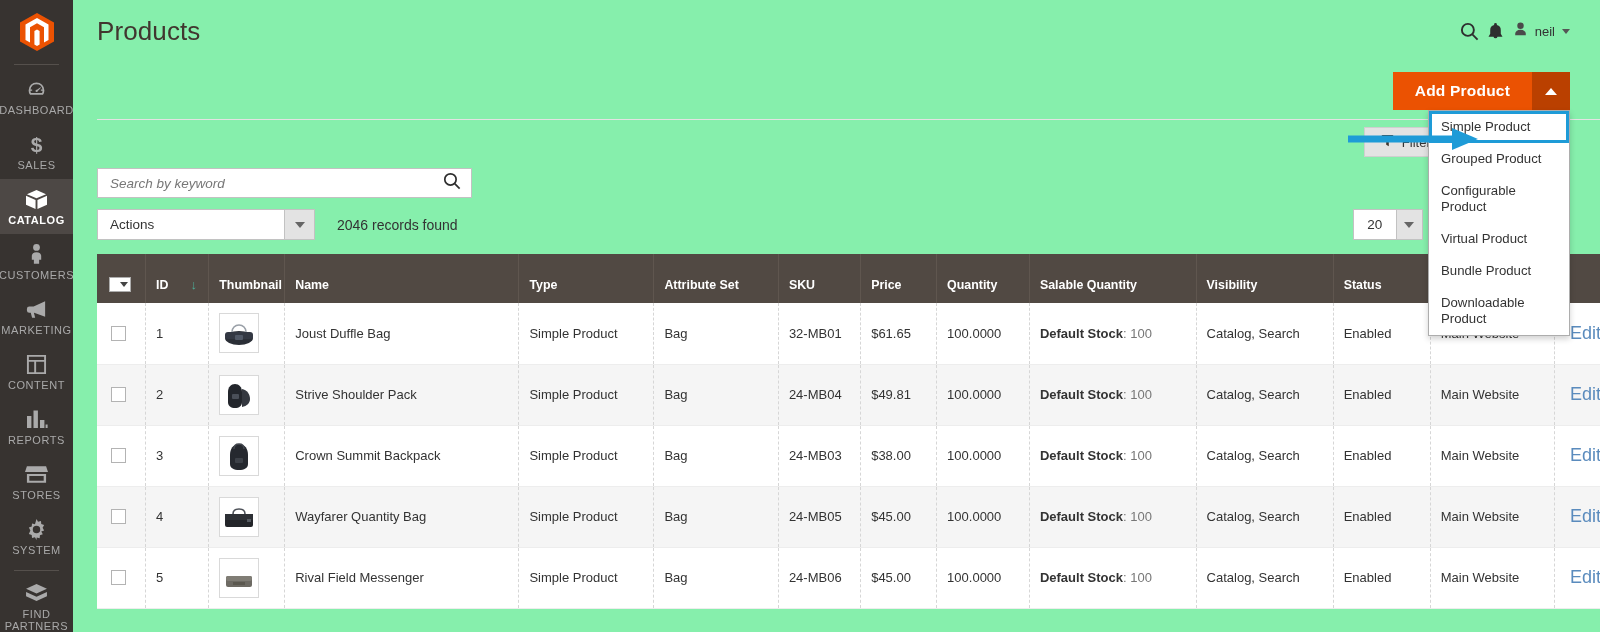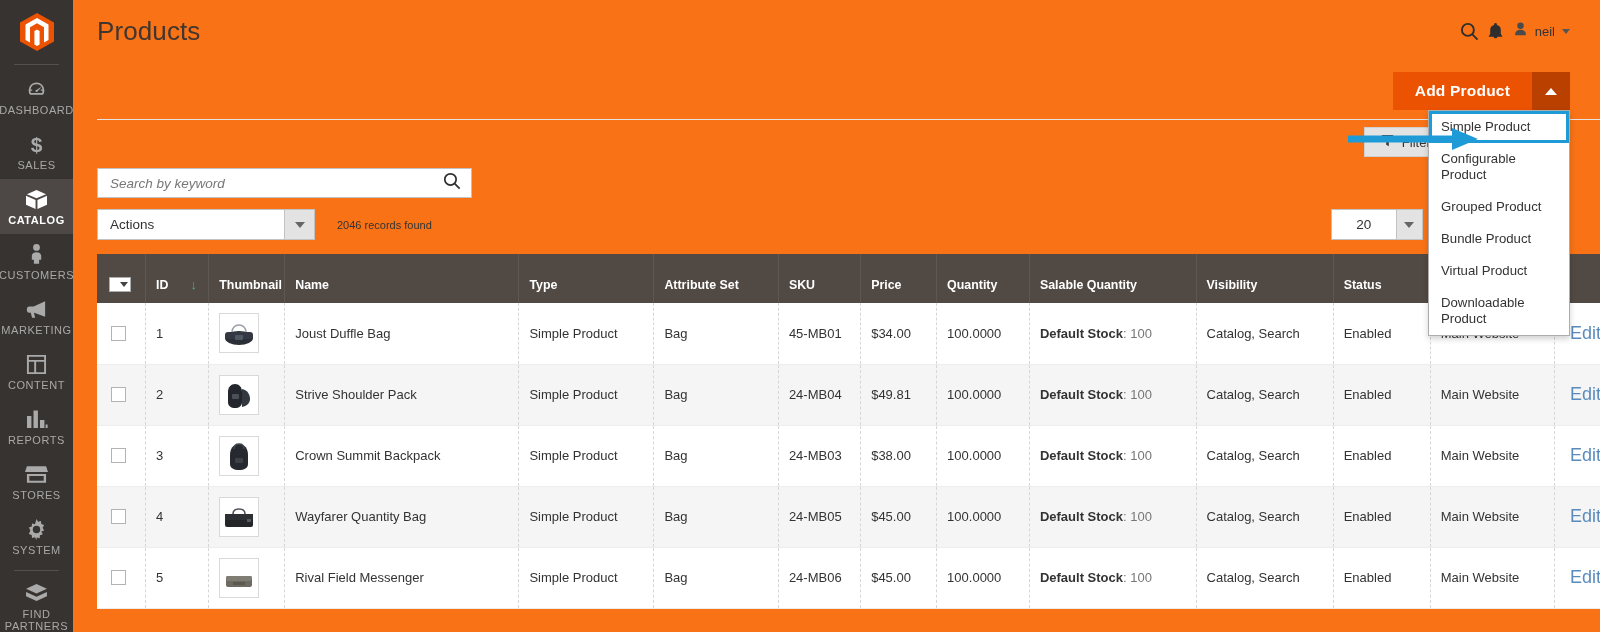--- a/index.html
+++ b/index.html
@@ -44,21 +44,21 @@
   .nav-item.active { background: #4d4845; }
   .nav-item.active .nav-label { color: #ffffff; font-weight: bold; }
   .nav-item.active .ico svg { fill: #ffffff; }
   .nav-item .ico svg { fill: #aaaaaa; }
   .nav-item.partners { padding-top: 6px; }
   .nav-item.partners .nav-label { line-height: 12px; }
 
   
   .main {
     flex: 1 1 auto; height: 632px;
-    background: #f97316;
+    background: #86efac;
     position: relative;
     overflow: hidden;
   }
 
   
   .page-head {
     height: 62px; display: flex; align-items: center;
     padding: 0 30px 0 24px;
     position: relative;
   }
@@ -179,25 +179,25 @@
     padding-left: 12px; font-size: 13.5px; color: #333333;
   }
   .select-wrap .sb {
     width: 30px; background: #e3e3e3; border-left: 1px solid #c2c2c2;
     display: flex; align-items: center; justify-content: center;
   }
   .caret-sm {
     width: 0; height: 0; border-left: 5px solid transparent;
     border-right: 5px solid transparent; border-top: 6px solid #666;
   }
-  .records { font-size: 11px; color: #333333; margin-left: 22px; }
+  .records { font-size: 14px; color: #333333; margin-left: 22px; }
 
   .pager { margin-left: auto; display: flex; align-items: center; gap: 10px; }
   .pp-select {
-    display: flex; width: 92px; height: 31px;
+    display: flex; width: 70px; height: 31px;
     border: 1px solid #c2c2c2; background: #ffffff; cursor: pointer;
   }
   .pp-select .sv {
     flex: 1 1 auto; display:flex; align-items:center; justify-content:center;
     font-size: 13.5px; color: #333;
   }
   .pp-select .sb {
     width: 26px; background: #e3e3e3; border-left: 1px solid #c2c2c2;
     display: flex; align-items: center; justify-content: center;
   }
@@ -401,24 +401,24 @@
     <div class="action-bar">
       <div class="bar-rule"></div>
       <div class="split-btn">
         <button class="btn-primary">Add Product</button>
         <button class="btn-toggle">
           <span class="tri-up"></span>
         </button>
 
         <div class="dropdown">
           <div class="dd-item sel">Simple Product</div>
+          <div class="dd-item">Grouped Product</div>
           <div class="dd-item">Configurable Product</div>
-          <div class="dd-item">Grouped Product</div>
+          <div class="dd-item">Virtual Product</div>
           <div class="dd-item">Bundle Product</div>
-          <div class="dd-item">Virtual Product</div>
           <div class="dd-item">Downloadable Product</div>
         </div>
       </div>
     </div>
 
     <div class="filter-row">
       <div class="btn-filters">
         <span>
           <svg width="13" height="13" viewBox="0 0 14 14">
               <path d="M0.5 1h13l-5.1 6v6.2L5.6 11.6V7z" fill="#41362f"></path>
@@ -534,22 +534,22 @@
                     <ellipse cx="18" cy="20" rx="14" ry="7" fill="#2b2f37"></ellipse>
                     <rect x="4" y="14" width="28" height="7" rx="3" fill="#333843"></rect>
                     <path d="M11 14c0-4 3-7 7-7s7 3 7 7" fill="none" stroke="#9aa0a8" stroke-width="1.6"></path>
                     <rect x="14" y="17" width="8" height="5" rx="1" fill="#505866"></rect>
                   </svg>
               </span>
             </td>
             <td>Joust Duffle Bag</td>
             <td>Simple Product</td>
             <td>Bag</td>
-            <td>45-MB01</td>
-            <td>$34.00</td>
+            <td>32-MB01</td>
+            <td>$61.65</td>
             <td>100.0000</td>
             <td>
               <span class="stock-label">Default Stock</span><span class="stock-val">: 100</span>
             </td>
             <td>Catalog, Search</td>
             <td>Enabled</td>
             <td>Main Website</td>
             <td class="td-edit">
               <a class="edit-link">Edit</a>
             </td>

